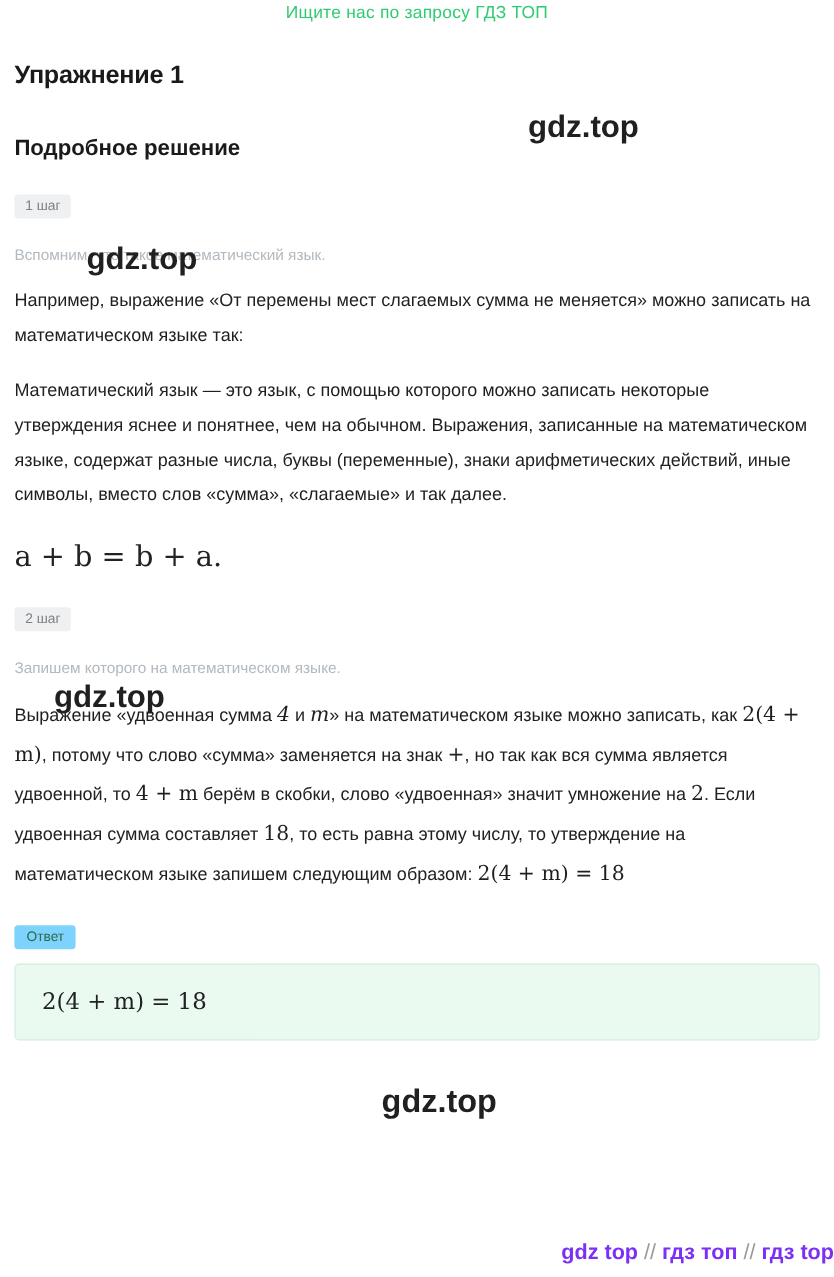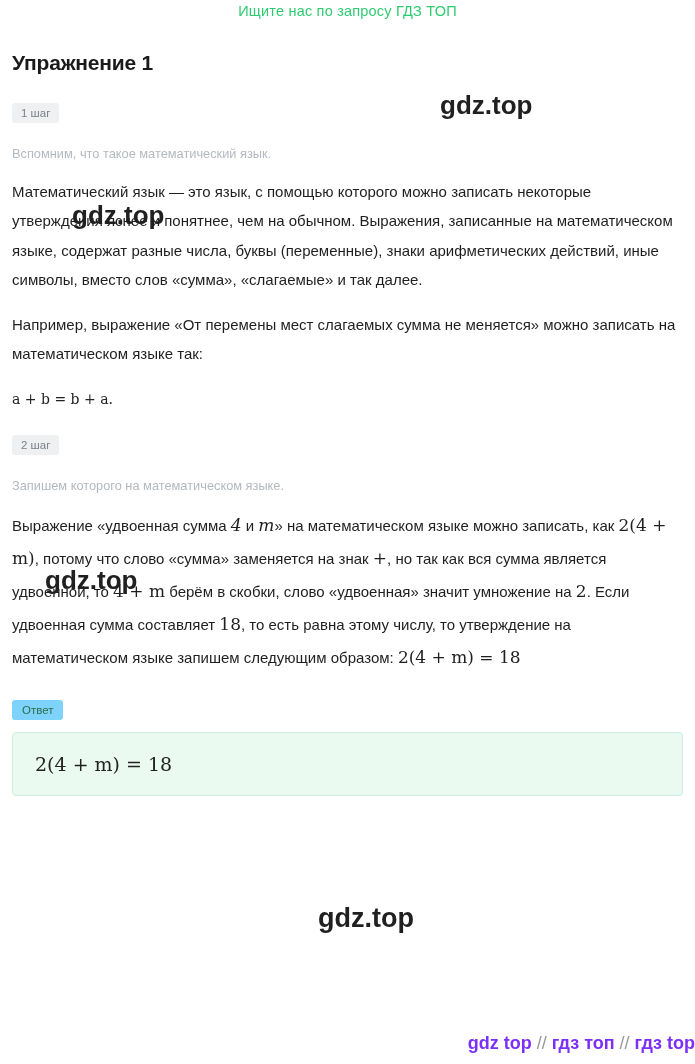--- a/index.html
+++ b/index.html
@@ -101,21 +101,21 @@
     font-style: italic;
     font-size: 17px;
   }
   .math-num {
     font-family: "DejaVu Serif", serif;
     font-style: normal;
     font-size: 17px;
   }
   .math-block {
     font-family: "DejaVu Serif", serif;
-    font-size: 14px;
+    font-size: 24px;
     margin-top: 22px;
   }
   .answer-badge {
     display: inline-block;
     background: #7dd3fc;
     color: #2f6b4a;
     font-size: 11.5px;
     border-radius: 3px;
     padding: 4px 10px;
     margin-top: 26px;
@@ -168,26 +168,27 @@
 </head>
 <body>
 
 <div class="page">
 
   <div class="promo-top">Ищите нас по запросу ГДЗ ТОП</div>
 
   <h1 class="task-title">Упражнение 1</h1>
 
 
+  <h2 class="section-title">Подробное решение</h2>
 
   <div class="step-badge">1 шаг</div>
   <div class="step-hint">Вспомним, что такое математический язык.</div>
 
+  <p class="body-text">Например, выражение «От перемены мест слагаемых сумма не меняется» можно записать на математическом языке так:</p>
   <p class="body-text">Математический язык — это язык, с помощью которого можно записать некоторые утверждения яснее и понятнее, чем на обычном. Выражения, записанные на математическом языке, содержат разные числа, буквы (переменные), знаки арифметических действий, иные символы, вместо слов «сумма», «слагаемые» и так далее.</p>
-  <p class="body-text">Например, выражение «От перемены мест слагаемых сумма не меняется» можно записать на математическом языке так:</p>
 
   <div class="math-block">a + b = b + a.</div>
 
   <div class="step-badge">2 шаг</div>
   <div class="step-hint">Запишем которого на математическом языке.</div>
 
   <p class="body-text"><span>Выражение «удвоенная сумма </span><span class="math">4</span><span> и </span><span class="math">m</span><span>» на математическом языке можно записать, как </span><span class="math-num">2(4 + m)</span><span>, потому что слово «сумма» заменяется на знак </span><span class="math-num">+</span><span>, но так как вся сумма является удвоенной, то </span><span class="math-num">4 + m</span><span> берём в скобки, слово «удвоенная» значит умножение на </span><span class="math-num">2</span><span>. Если удвоенная сумма составляет </span><span class="math-num">18</span><span>, то есть равна этому числу, то утверждение на математическом языке запишем следующим образом: </span><span class="math-num">2(4 + m) = 18</span></p>
 
   <div class="answer-badge">Ответ</div>
   <div class="answer-box">

